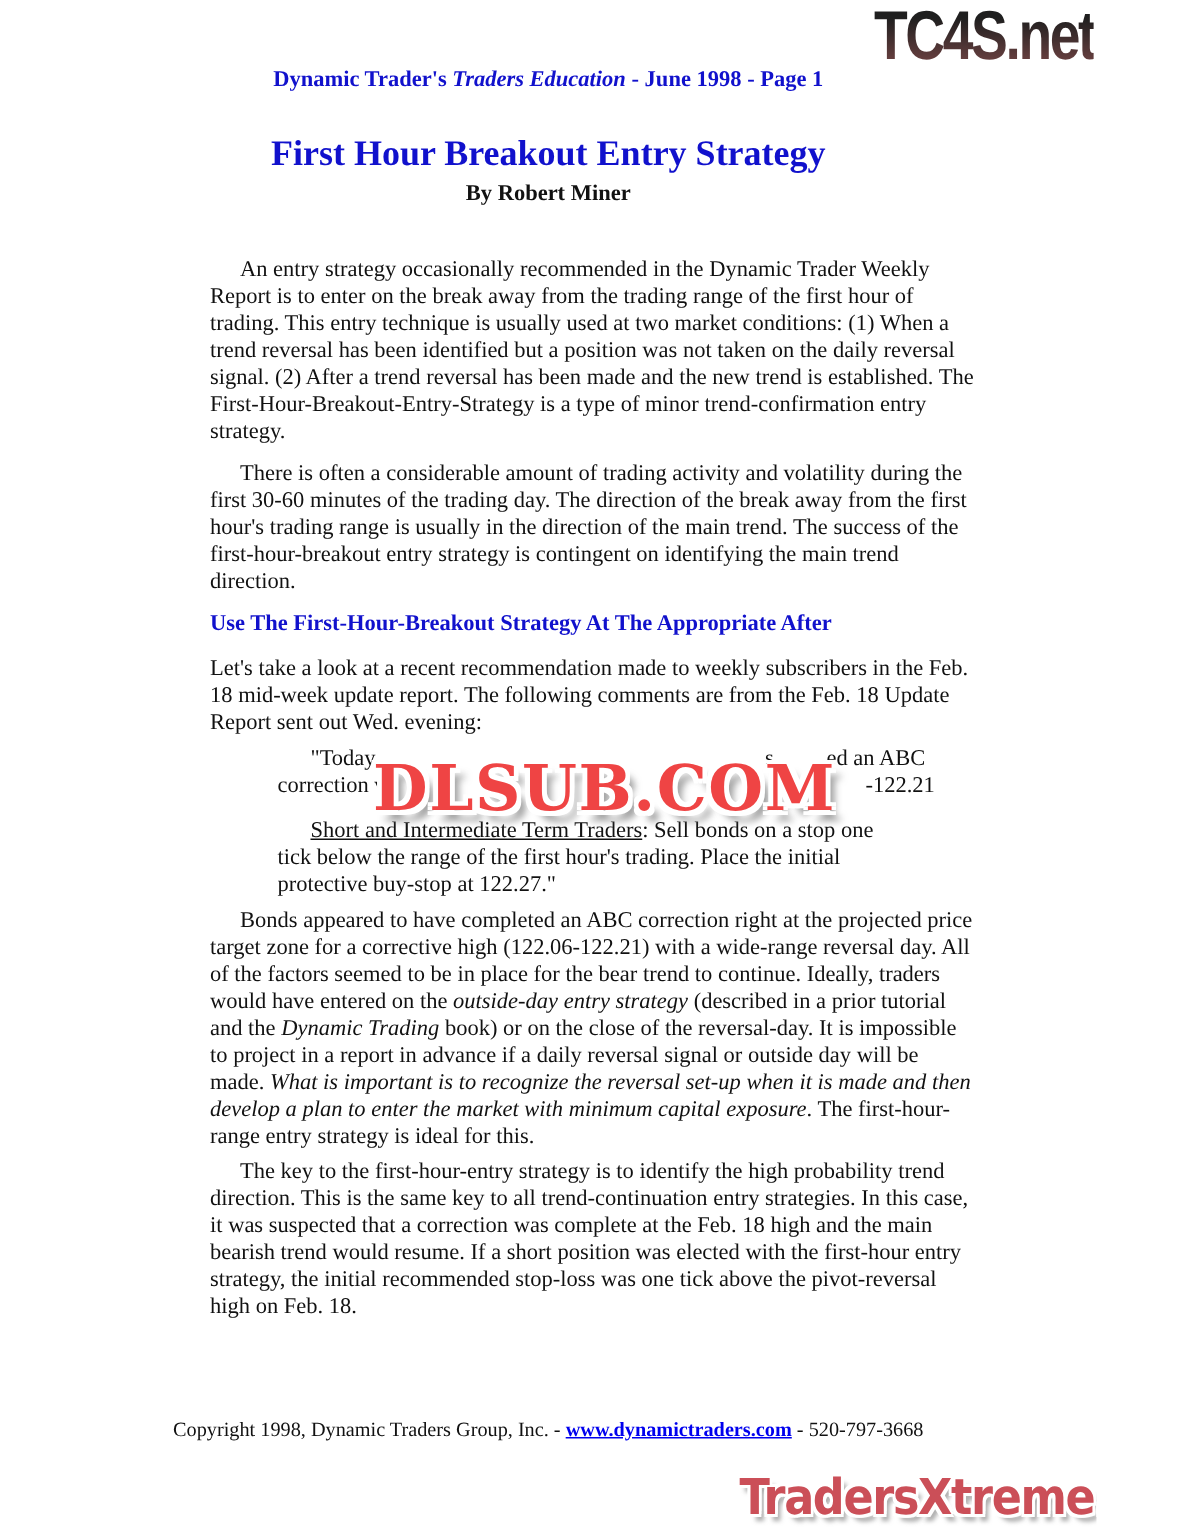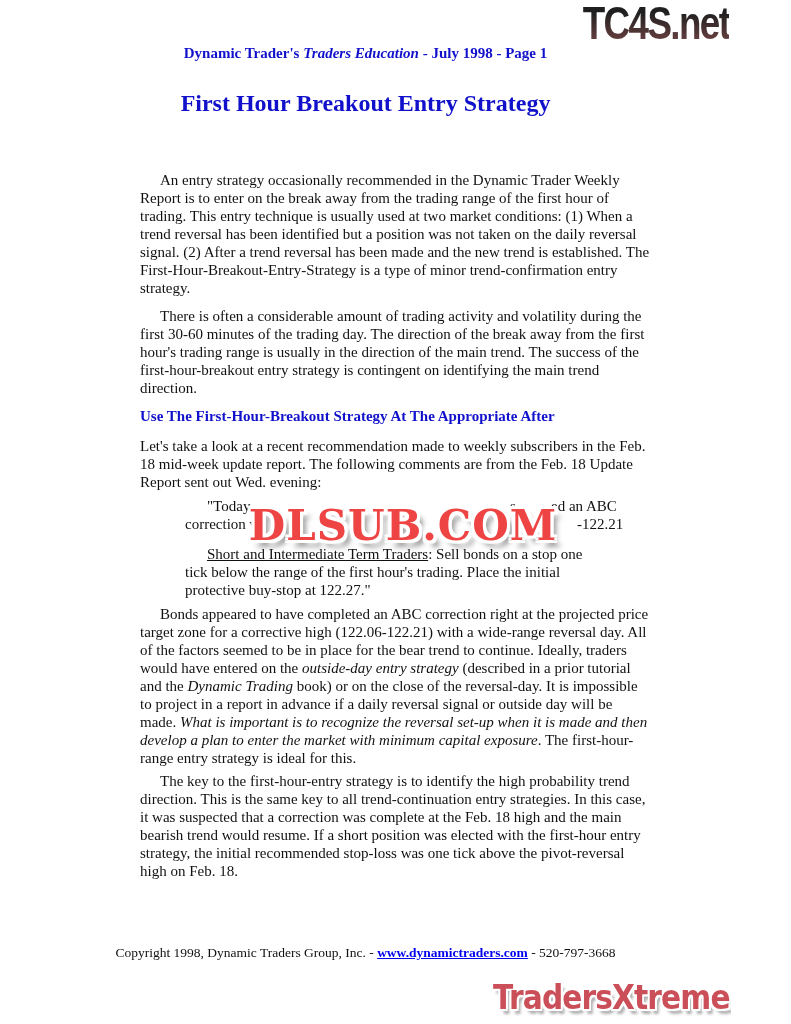--- a/index.html
+++ b/index.html
@@ -96,24 +96,25 @@
   }
   .footer-link{color:#0000ee;font-weight:bold;text-decoration:underline;}
 </style>
 </head>
 <body>
 
 <div class="page">
 
   <div class="tc4s">TC4S.net</div>
 
-  <div class="doc-header"><span>Dynamic Trader's </span><em>Traders Education</em><span> - July 1998 - Page 1</span></div>
+  <div class="doc-header"><span>Dynamic Trader's </span><em>Traders Education</em><span> - June 1998 - Page 1</span></div>
 
   <h1 class="doc-title">First Hour Breakout Entry Strategy</h1>
 
+  <div class="byline">By Robert Miner</div>
 
   <div class="content">
 
     <p class="indent">An entry strategy occasionally recommended in the Dynamic Trader Weekly Report is to enter on the break away from the trading range of the first hour of trading. This entry technique is usually used at two market conditions:  (1) When a trend reversal has been identified but a position was not taken on the daily reversal signal. (2) After a trend reversal has been made and the new trend is established. The First-Hour-Breakout-Entry-Strategy is a type of minor trend-confirmation entry strategy.</p>
 
     <p class="indent">There is often a considerable amount of trading activity and volatility during the first 30-60 minutes of the trading day. The direction of the break away from the first hour's trading range is usually in the direction of the main trend. The success of the first-hour-breakout entry strategy is contingent on identifying the main trend direction.</p>
 
     <h2 class="section-heading">Use The First-Hour-Breakout Strategy At The Appropriate After</h2>
 
     <p class="mb6">Let's take a look at a recent recommendation made to weekly subscribers in the Feb. 18 mid-week update report. The following comments are from the Feb. 18 Update Report sent out Wed. evening:</p>

